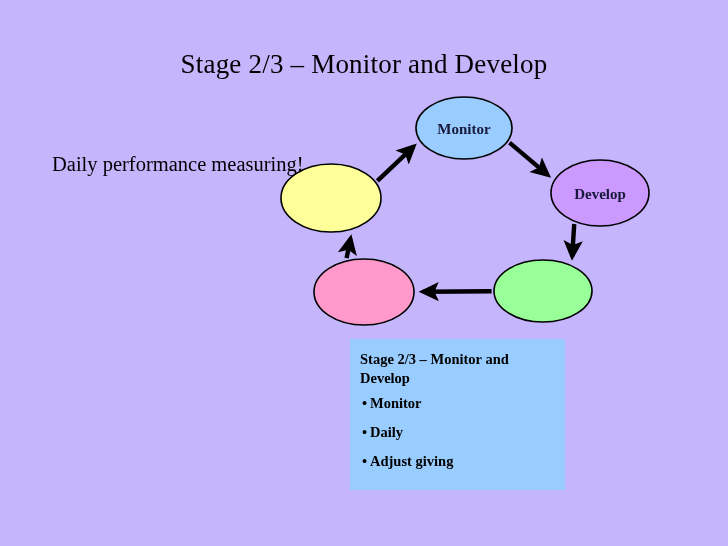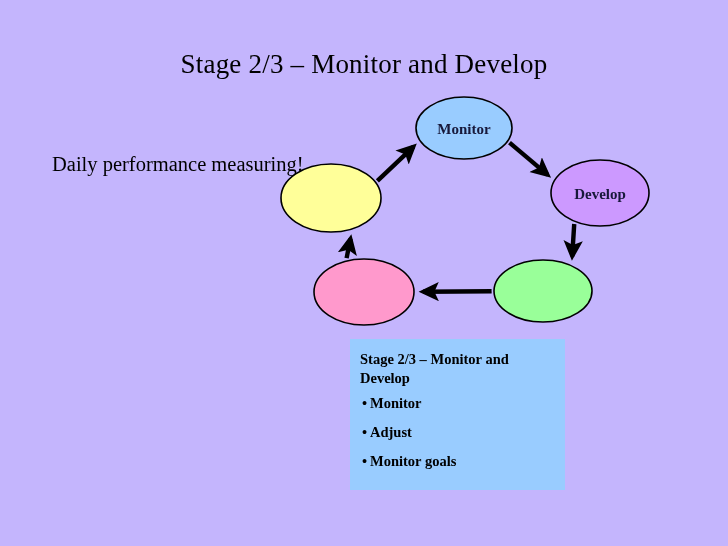--- a/index.html
+++ b/index.html
@@ -150,22 +150,22 @@
 
   <div id="callout-box">
     <div class="callout-heading">Stage 2/3 – Monitor and Develop</div>
     <div id="callout-bullets">
         <div class="callout-bullet">
           <span class="bullet-dot">•</span>
           <span>Monitor</span>
         </div>
         <div class="callout-bullet">
           <span class="bullet-dot">•</span>
-          <span>Adjust</span>
+          <span>Daily</span>
         </div>
         <div class="callout-bullet">
           <span class="bullet-dot">•</span>
-          <span>Monitor goals</span>
+          <span>Adjust giving</span>
         </div>
       </div>
   </div>
 
 </div>
 
 </body></html>

